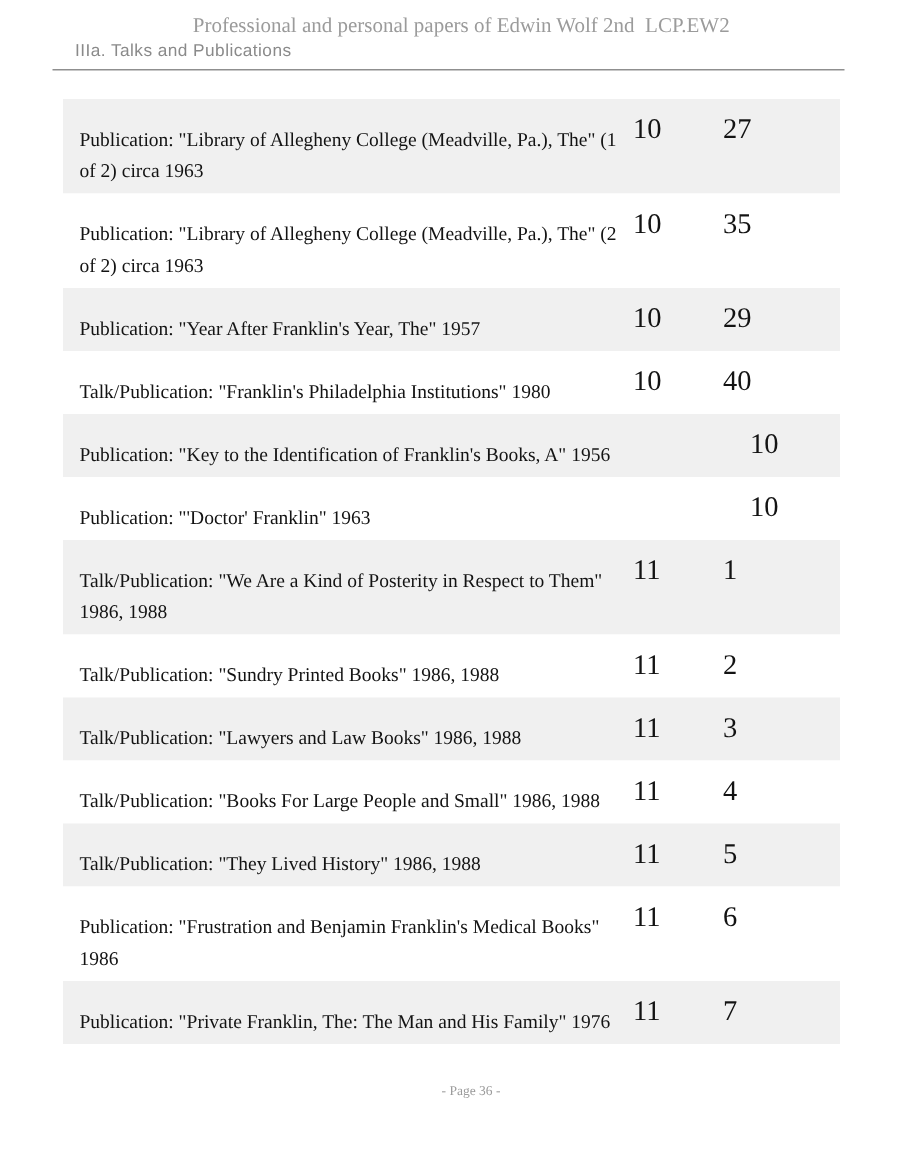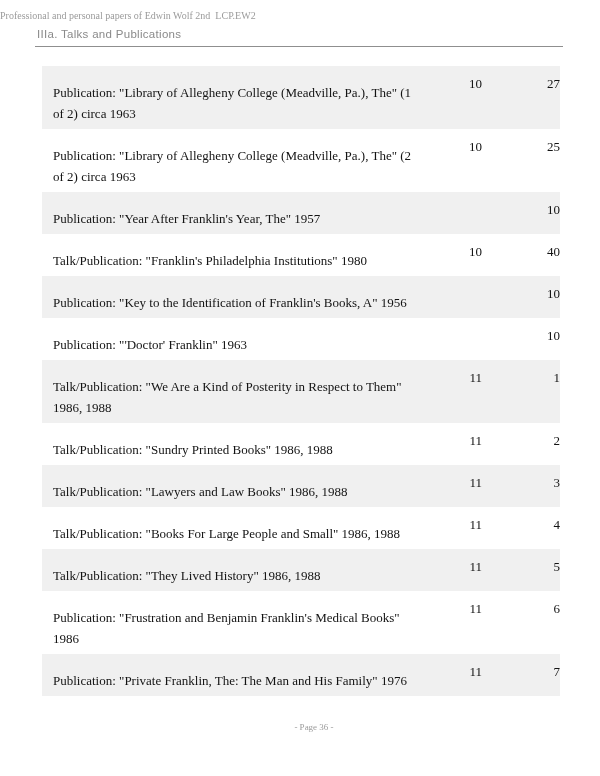--- a/index.html
+++ b/index.html
@@ -12,30 +12,31 @@
     height: 776px;
     position: relative;
     font-family: "Liberation Serif", serif;
     overflow: hidden;
   }
   .doc-header {
     position: absolute;
     top: 10px;
     left: 0;
     right: 0;
-    text-align: left;
-    font-size: 10px;
+    text-align: center;
+    font-size: 14px;
     color: #9b9b9b;
     white-space: pre;
     font-family: "Liberation Serif", serif;
+    padding-left: 15px;
   }
   .section-title {
     position: absolute;
     top: 28px;
-    left: 37px;
+    left: 50px;
     font-family: "Liberation Sans", sans-serif;
     font-size: 11.5px;
     letter-spacing: 0.3px;
     color: #8a8a8a;
   }
   .header-rule {
     position: absolute;
     top: 46px;
     left: 35px;
     width: 528px;
@@ -58,23 +59,23 @@
   }
   .cell-title {
     flex: 1;
     padding: 16px 9px 5px 11px;
     font-size: 13px;
     line-height: 21px;
     color: #131313;
   }
   .cell-num {
     padding-top: 10px;
-    font-size: 13px;
+    font-size: 19px;
     color: #131313;
-    text-align: right;
+    text-align: left;
   }
   .cell-num.box { width: 60px; }
   .cell-num.folder { width: 78px; }
   .page-footer {
     position: absolute;
     top: 722px;
     left: 0;
     right: 0;
     text-align: center;
     font-size: 9px;
@@ -96,26 +97,27 @@
 
   <div class="row">
     <div class="cell-title">Publication: "Library of Allegheny College (Meadville, Pa.), The" (1 of 2) circa 1963</div>
     <div class="cell-num box">10</div>
     <div class="cell-num folder">27</div>
   </div>
 
   <div class="row">
     <div class="cell-title">Publication: "Library of Allegheny College (Meadville, Pa.), The" (2 of 2) circa 1963</div>
     <div class="cell-num box">10</div>
-    <div class="cell-num folder">25</div>
+    <div class="cell-num folder">35</div>
   </div>
 
   <div class="row">
     <div class="cell-title">Publication: "Year After Franklin's Year, The" 1957</div>
     <div class="cell-num box">10</div>
+    <div class="cell-num folder">29</div>
   </div>
 
   <div class="row">
     <div class="cell-title">Talk/Publication: "Franklin's Philadelphia Institutions" 1980</div>
     <div class="cell-num box">10</div>
     <div class="cell-num folder">40</div>
   </div>
 
   <div class="row">
     <div class="cell-title">Publication: "Key to the Identification of Franklin's Books, A" 1956</div>

